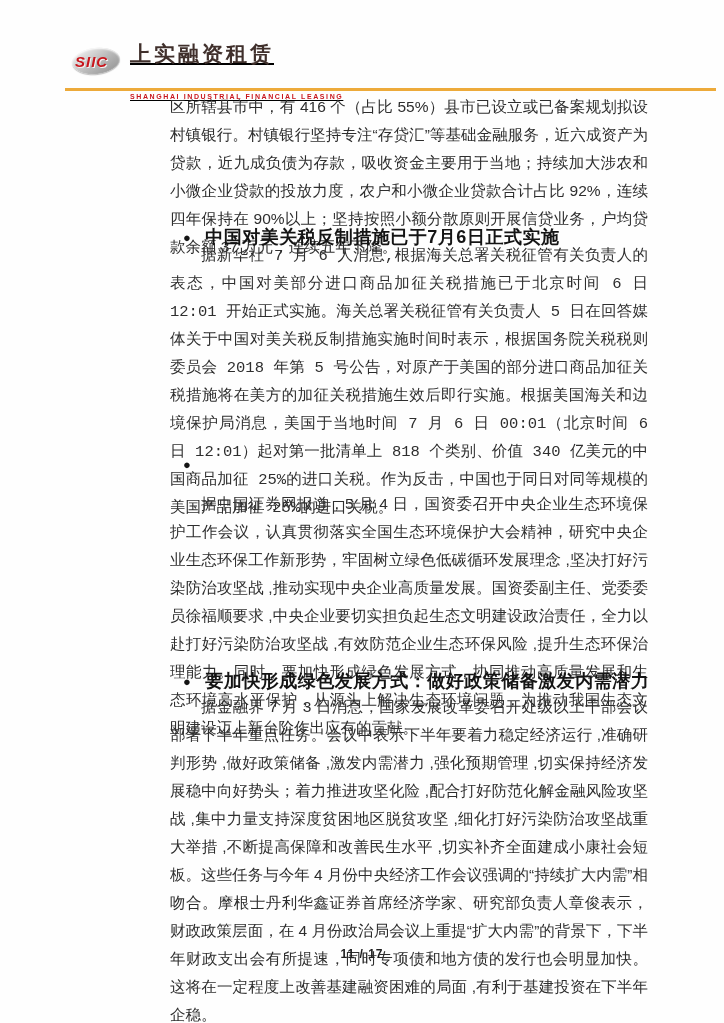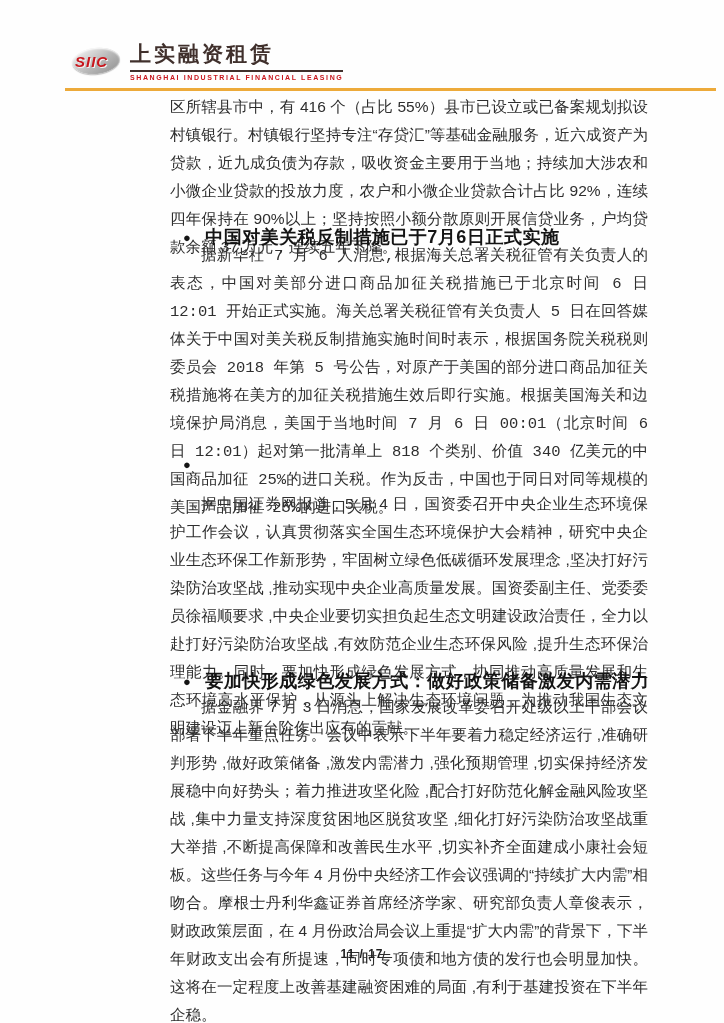--- a/index.html
+++ b/index.html
@@ -3,36 +3,36 @@
 <meta charset="utf-8">
 <style>
   html,body { margin:0; padding:0; background:#ffffff; }
   .page {
     position:relative; width:724px; height:1023px;
     background:#fefefe; overflow:hidden;
     font-family:"Liberation Sans","DejaVu Sans",sans-serif;
   }
 
   
-  .logo-row { position:absolute; top:40px; left:72px; display:flex; align-items:flex-start; }
+  .logo-row { position:absolute; top:40px; left:72px; display:flex; align-items:flex-start;text-decoration:underline; }
   .logo-mark { position:relative; width:50px; height:32px; margin-top:5px; }
   .logo-ellipse {
     position:absolute; left:0; top:3px; width:48px; height:26px; border-radius:50%;
     background:linear-gradient(150deg,#efefef 10%,#b9b9b9 55%,#8f8f8f 100%);
     box-shadow:inset 0 1px 2px #ffffff, 0 1px 1px rgba(0,0,0,.25);
     transform:rotate(-6deg);
   }
   .logo-siic {
     position:absolute; left:3px; top:8px; font-style:italic; font-weight:bold;
     font-size:15px; letter-spacing:1px; text-shadow:1px 1px 0 #f4f4f4;
   }
   .logo-textblock { margin-left:8px; display:flex; flex-direction:column; }
   .logo-cn {
     font-size:21px; font-weight:600; letter-spacing:3px;
-    padding-bottom:2px; border-bottom:2px solid #40302c;
+    padding-bottom:21px; border-bottom:2px solid #40302c;
   }
   .logo-en { margin-top:2px; font-size:7px; letter-spacing:1.6px; font-weight:bold; }
 
   .divider { position:absolute; top:88px; left:65px; right:8px; height:3px; }
 
   
   .para {
     position:absolute; left:170px; width:478px; margin:0;
     font-size:15.5px; line-height:28px; color:#2e2e2e; text-align:justify;
   }

